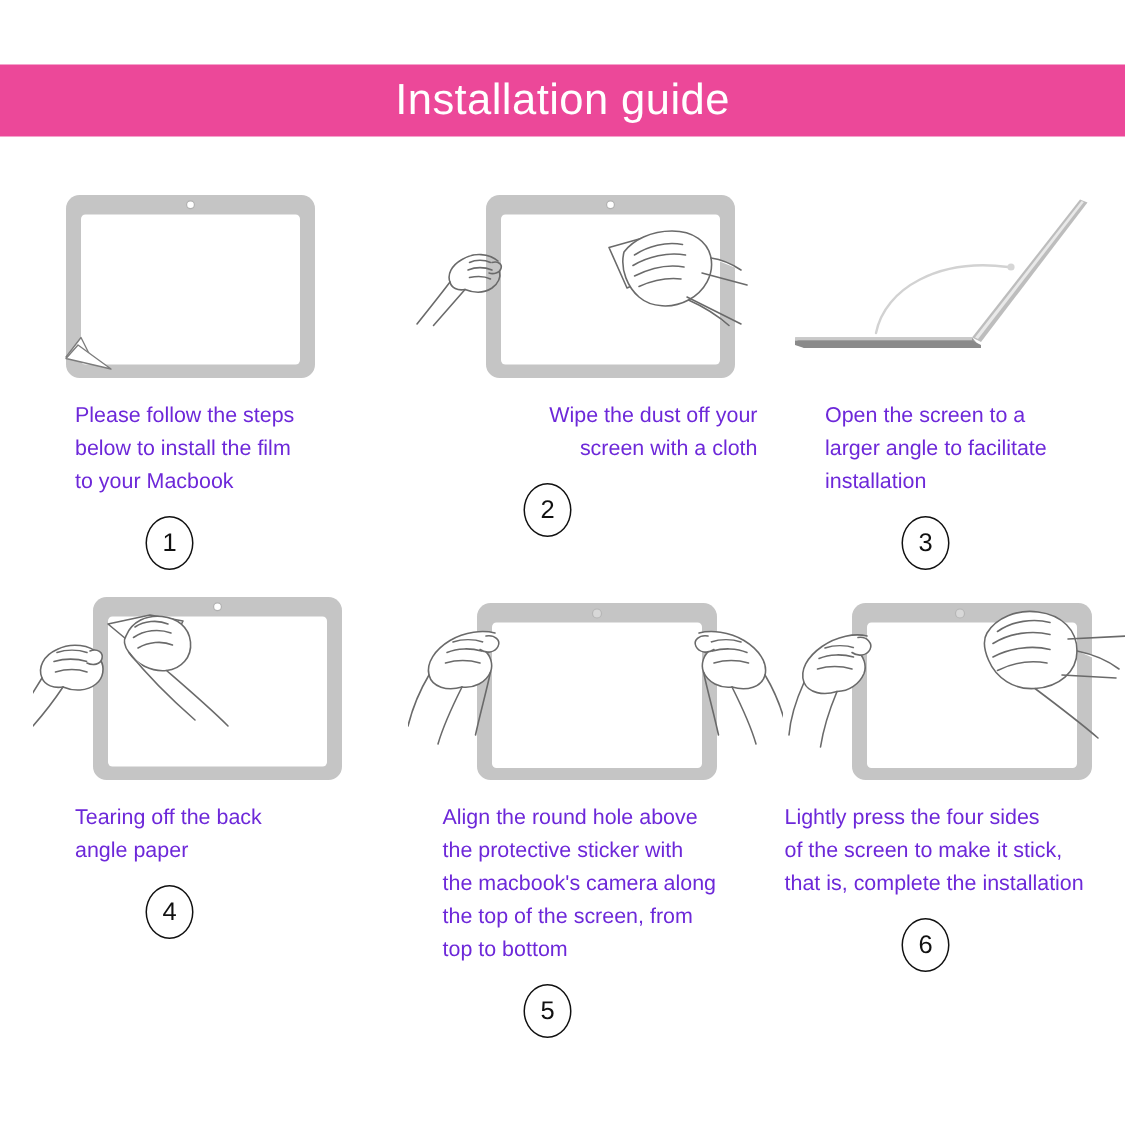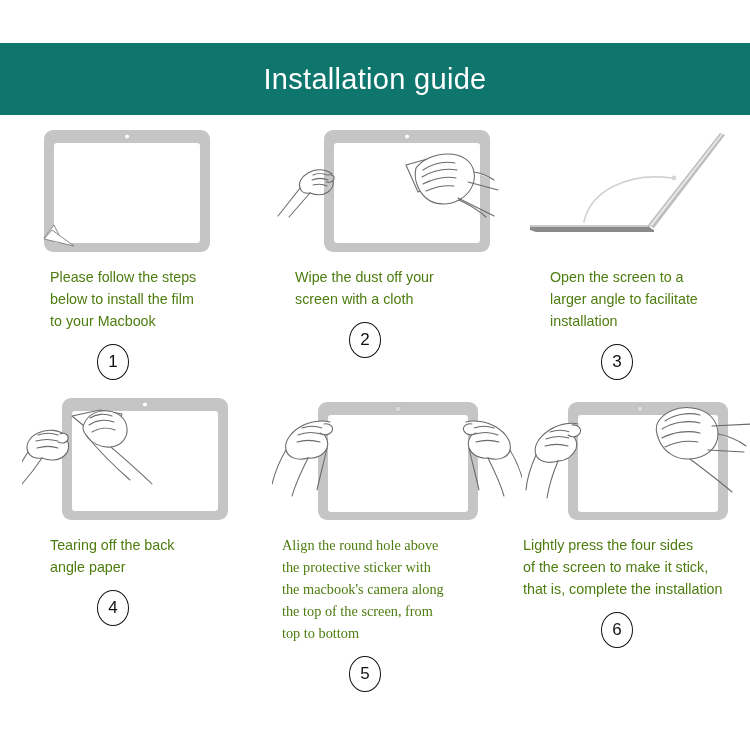--- a/index.html
+++ b/index.html
@@ -19,22 +19,22 @@
     height: 750px;
     background: #ffffff;
   }
 
   
   .header-banner {
     position: absolute;
     left: 0;
     top: 43px;
     width: 750px;
-    height: 72px;
-    background: #0f766e;
+    height: 48px;
+    background: #ec4899;
     display: flex;
     align-items: center;
     justify-content: center;
   }
   .header-title {
     color: #ffffff;
     font-size: 29px;
     font-weight: 400;
     letter-spacing: 0.3px;
     line-height: 1;
@@ -61,30 +61,30 @@
     position: relative;
     width: 230px;
     height: 132px;
     margin: 0 auto 0 12px;
   }
   .illus svg { display: block; }
 
   .step-text {
     font-size: 14.3px;
     line-height: 22px;
-    color: #4d7c0f;
+    color: #6d28d9;
     margin: 14px 0 0 40px;
     width: 205px;
     font-family: "Liberation Sans", sans-serif;
     white-space: pre-line;
   }
-  .cell-5 .step-text { margin-left: 22px; width: 215px; font-family: Liberation Serif, serif; }
+  .cell-5 .step-text { margin-left: 35px; width: 215px; }
   .cell-6 .step-text { margin-left: 13px; width: 240px; }
   .cell-3 .step-text { width: 220px; }
-  .cell-2 .step-text { margin-left: 35px; width: 210px; }
+  .cell-2 .step-text { margin-left: 35px; width: 210px; text-align: right; }
 
   .step-num {
     margin: 12px auto 0 auto;
     width: 30px;
     height: 34px;
     border: 1.3px solid #111111;
     border-radius: 50%;
     display: flex;
     align-items: center;
     justify-content: center;

